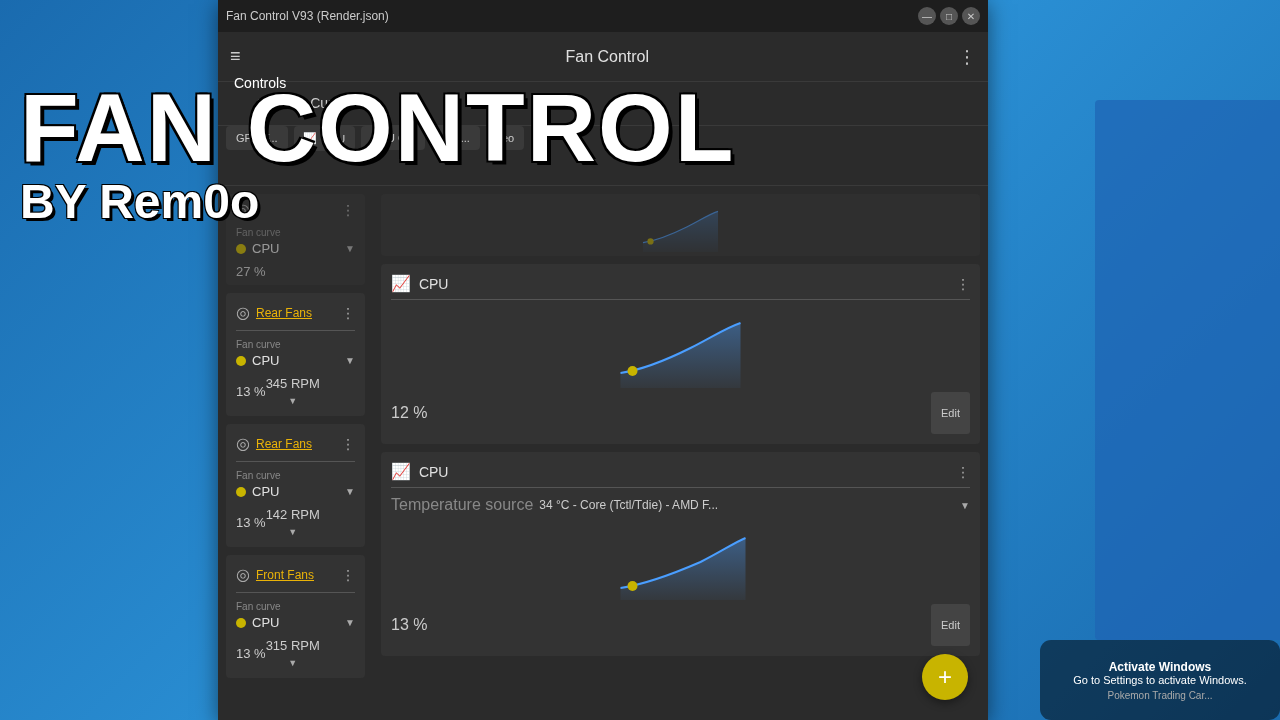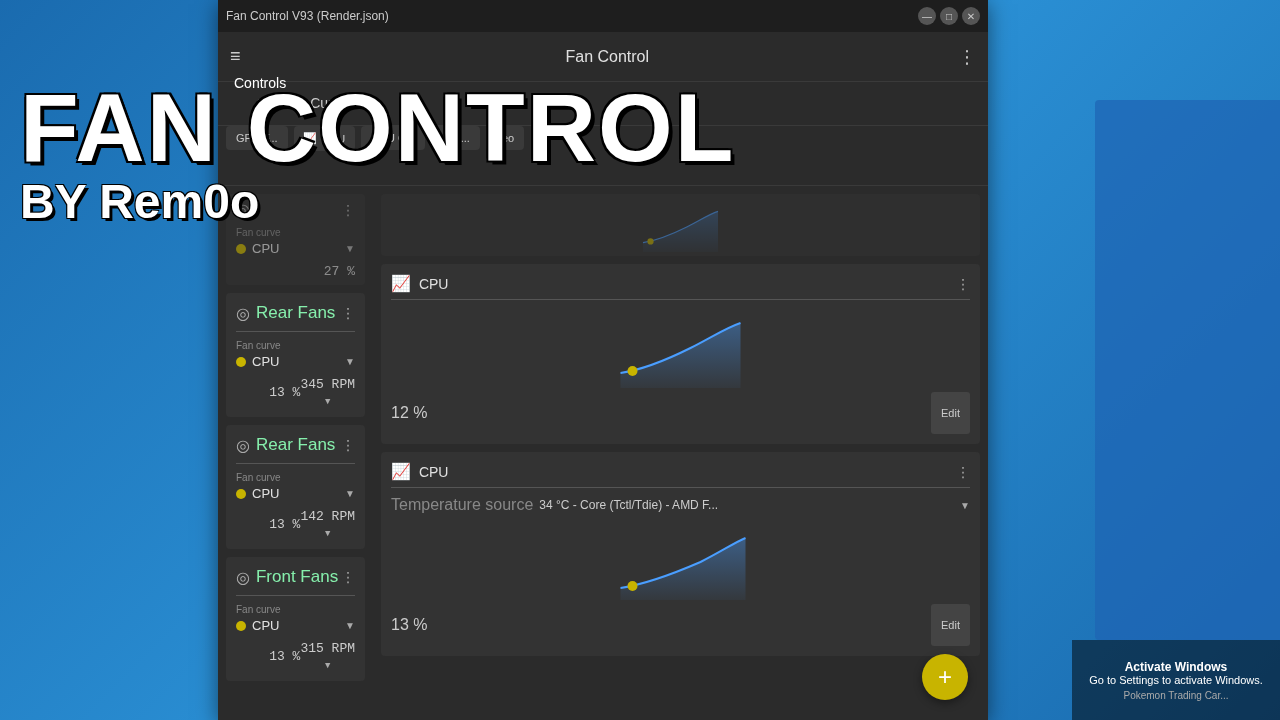--- a/index.html
+++ b/index.html
@@ -53,31 +53,32 @@
       height: 540px;
       background: rgba(30, 100, 180, 0.7);
       border-radius: 4px 0 0 4px;
     }
 
     
     .taskbar-hint {
       position: absolute;
       bottom: 0;
       right: 0;
-      width: 208px;
+      width: 240px;
       height: 80px;
       background: rgba(0,0,0,0.5);
       display: flex;
       flex-direction: column;
       align-items: center;
       justify-content: center;
       color: white;
       font-size: 11px;
       text-align: center;
       padding: 8px;
+      border-radius: 11px;
     }
     .taskbar-hint .activate {
       font-weight: bold;
       font-size: 12px;
     }
 
     
     .app-window {
       position: absolute;
       top: 0;
@@ -215,25 +216,26 @@
       display: flex;
       align-items: center;
       justify-content: space-between;
       margin-bottom: 8px;
     }
     .fan-card-icon {
       color: #aaa;
       font-size: 16px;
     }
     .fan-card-name {
-      font-size: 17px;
-      color: #86efac;
+      font-size: 12px;
+      color: #eab308;
       font-weight: 500;
       flex: 1;
       margin-left: 6px;
+      text-decoration: underline;
     }
     .fan-card-menu {
       color: #aaa;
       cursor: pointer;
       font-size: 14px;
     }
     .fan-card-divider {
       height: 1px;
       background: #555;
       margin-bottom: 8px;
@@ -260,23 +262,22 @@
       font-size: 13px;
       color: #e0e0e0;
       flex: 1;
     }
     .fan-curve-arrow {
       color: #aaa;
       font-size: 10px;
     }
     .fan-stats {
       display: flex;
-      justify-content: flex-end;
-      align-items: center;
-      font-family: Liberation Mono, monospace;
+      justify-content: flex-start;
+      align-items: center;
     }
     .fan-percent {
       font-size: 13px;
       color: #ccc;
     }
     .fan-rpm {
       font-size: 13px;
       color: #ccc;
       display: flex;
       align-items: center;

